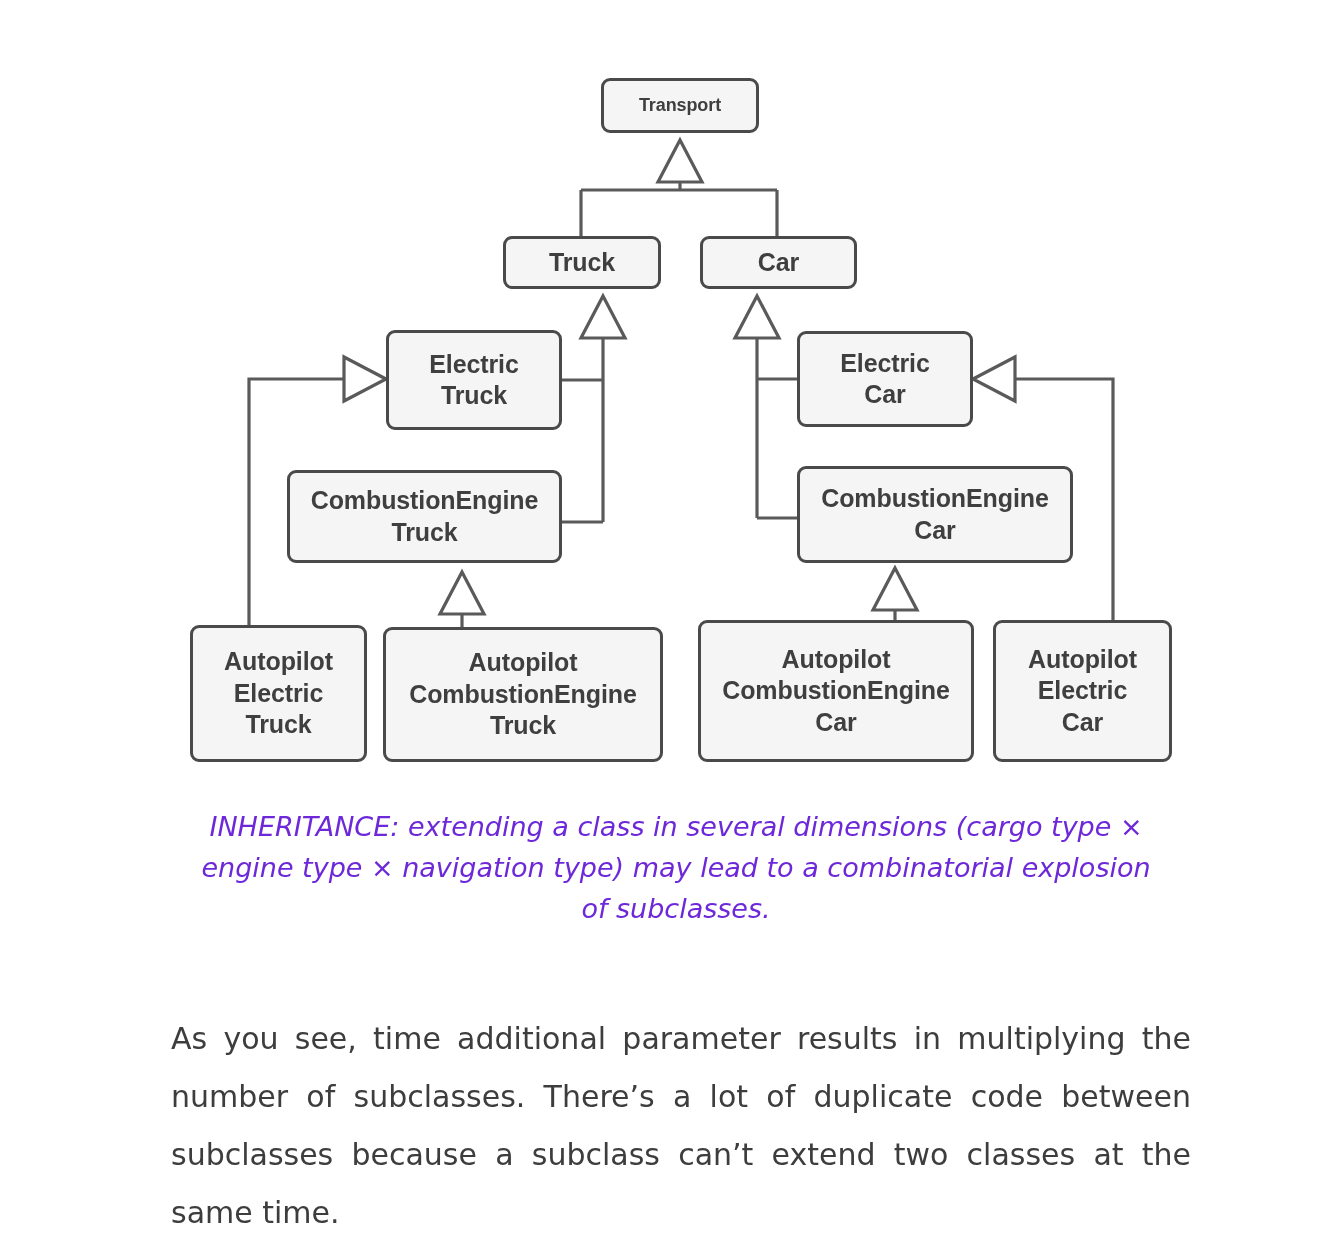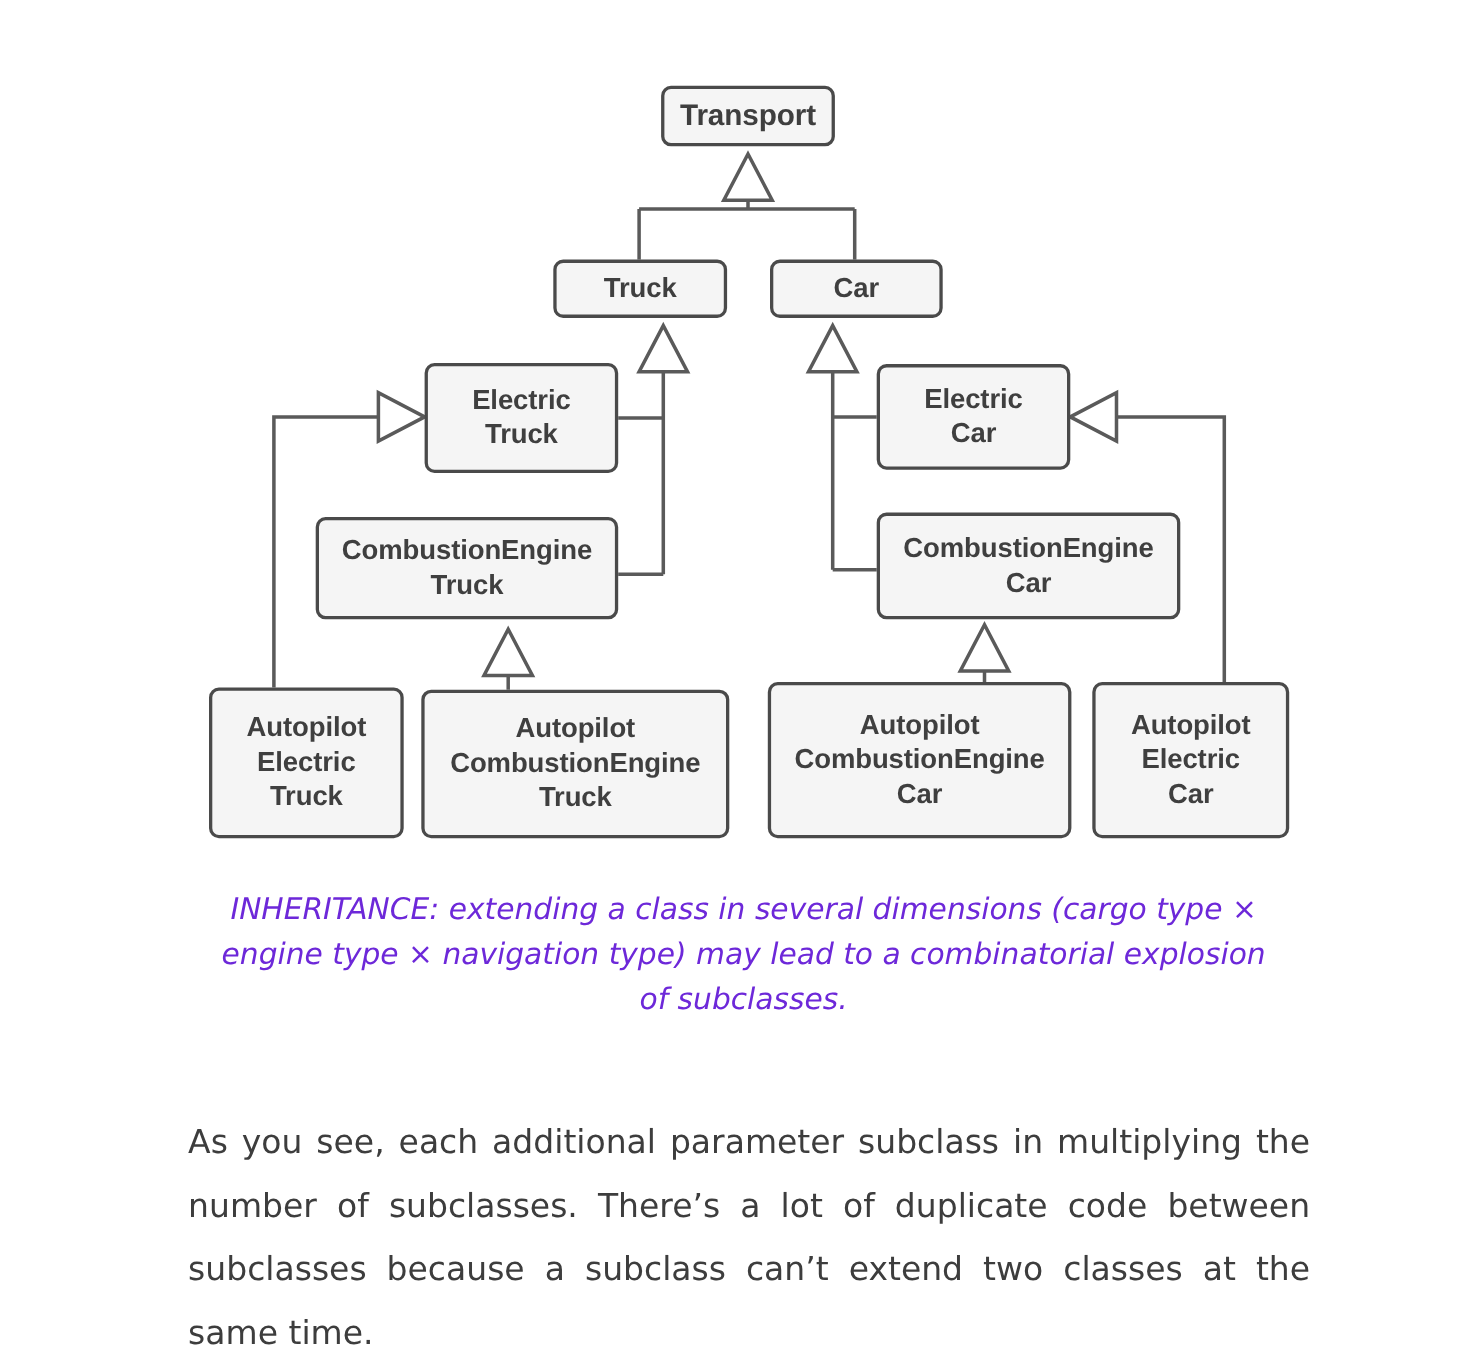--- a/index.html
+++ b/index.html
@@ -46,21 +46,21 @@
     line-height: 1.26;
     letter-spacing: -0.1px;
     z-index: 2;
   }
   .uml-box .label {
     display: block;
     width: 100%;
     white-space: pre-line;
   }
 
-  .b-transport { left: 601px; top: 78px;  width: 158px; height: 55px;  font-size: 27px; }
+  .b-transport { left: 601px; top: 78px;  width: 158px; height: 55px;  font-size: 18px; }
   .b-truck     { left: 503px; top: 236px; width: 158px; height: 53px;  font-size: 25px; }
   .b-car       { left: 700px; top: 236px; width: 157px; height: 53px;  font-size: 25px; }
   .b-etruck    { left: 386px; top: 330px; width: 176px; height: 100px; font-size: 25px; }
   .b-ecar      { left: 797px; top: 331px; width: 176px; height: 96px;  font-size: 25px; }
   .b-cetruck   { left: 287px; top: 470px; width: 275px; height: 93px;  font-size: 25px; }
   .b-cecar     { left: 797px; top: 466px; width: 276px; height: 97px;  font-size: 25px; }
   .b-apetruck  { left: 190px; top: 625px; width: 177px; height: 137px; font-size: 25px; }
   .b-apcetruck { left: 383px; top: 627px; width: 280px; height: 135px; font-size: 25px; }
   .b-apcecar   { left: 698px; top: 620px; width: 276px; height: 142px; font-size: 25px; }
   .b-apecar    { left: 993px; top: 620px; width: 179px; height: 142px; font-size: 25px; }
@@ -178,13 +178,13 @@
   <div class="uml-box b-apecar">
     <span class="label">Autopilot
 Electric
 Car</span>
   </div>
 
 </div>
 
 <div id="figure-caption">INHERITANCE: extending a class in several dimensions (cargo type × engine type × navigation type) may lead to a combinatorial explosion of subclasses.</div>
 
-<div id="body-paragraph">As you see, each additional parameter subclass in multiplying the number of subclasses. There’s a lot of duplicate code between subclasses because a subclass can’t extend two classes at the same time.</div>
+<div id="body-paragraph">As you see, time additional parameter results in multiplying the number of subclasses. There’s a lot of duplicate code between subclasses because a subclass can’t extend two classes at the same time.</div>
 
 </body></html>

